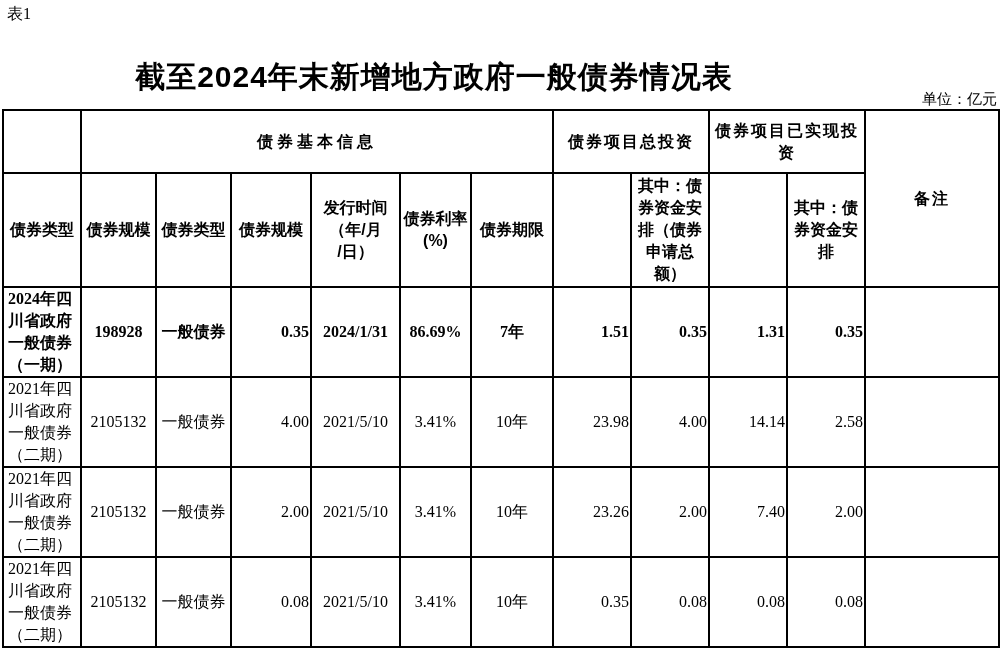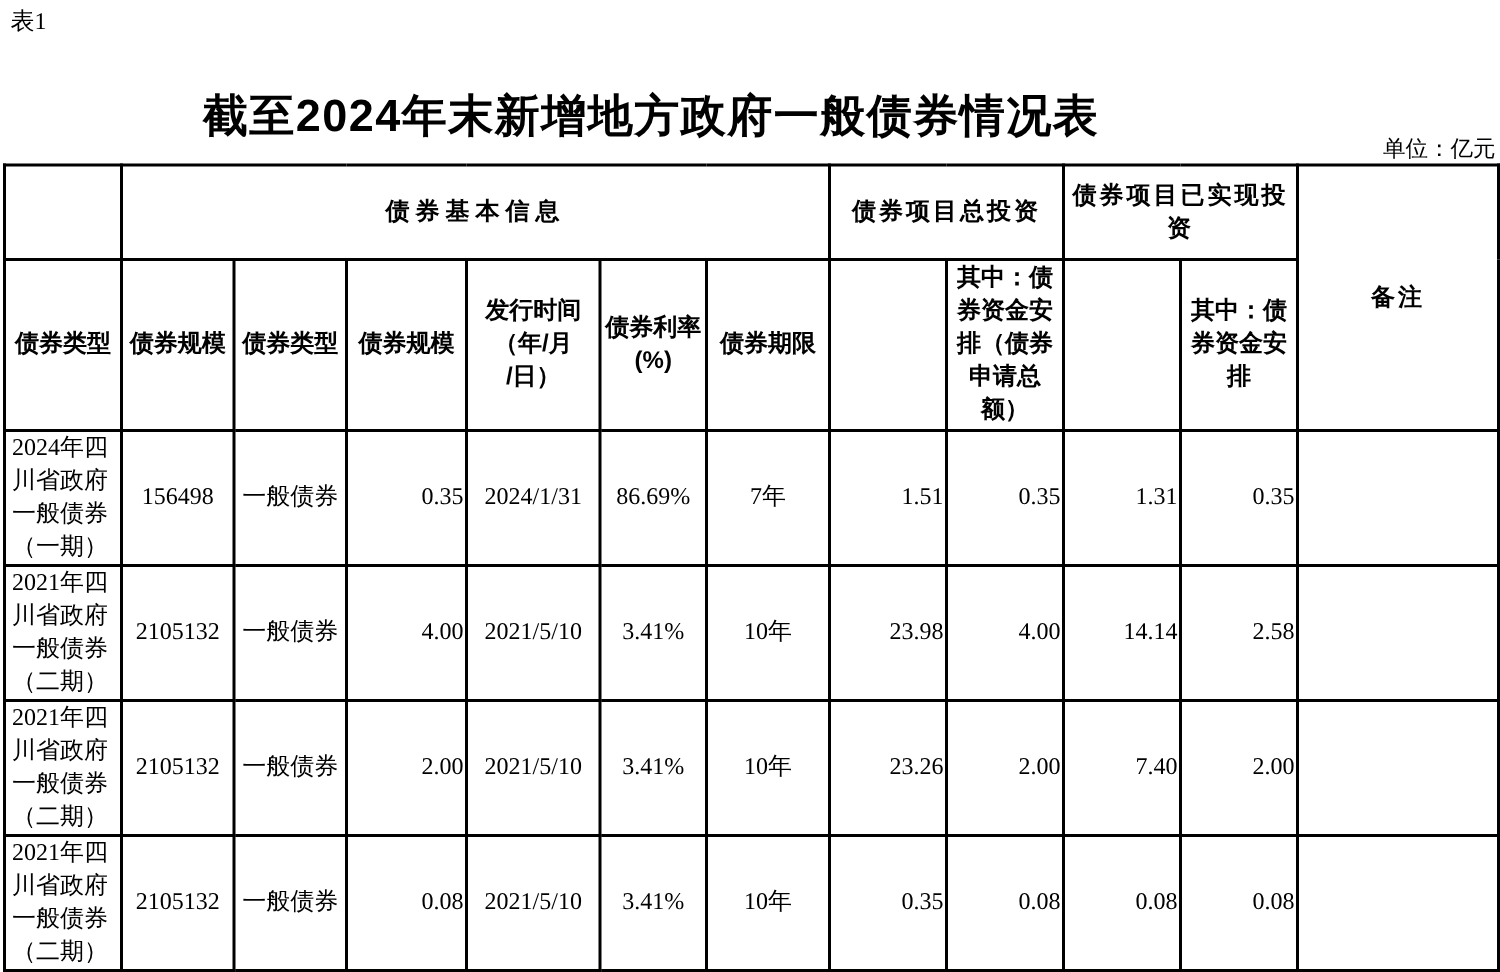--- a/index.html
+++ b/index.html
@@ -60,21 +60,21 @@
   th.grp { letter-spacing: 2px; padding: 1px 0; }
   td {
     font-size: 16px;
     line-height: 22px;
     text-align: center;
   }
   td.name-cell { text-align: left; padding-left: 4px; }
   td.num-cell  { text-align: right; padding-right: 1px; }
   tr.hrow1 { height: 63px; }
   tr.hrow2 { height: 113px; }
-  tr.drow0 { height: 68px; }
+  tr.drow0 { height: 68px; font-weight: bold; }
   tr.drow1 { height: 90px; }
   tr.drow2 { height: 90px; }
   tr.drow3 { height: 88px; }
 </style>
 </head>
 <body>
 
 <div class="table-label">表1</div>
 <div class="doc-title">截至2024年末新增地方政府一般债券情况表</div>
 <div class="unit-note">单位：亿元</div>
@@ -125,21 +125,21 @@
 券资金安
 排</th>
     </tr>
   </thead>
   <tbody>
     <tr class="drow0">
       <td class="name-cell">2024年四
 川省政府
 一般债券
 （一期）</td>
-      <td>156498</td>
+      <td>198928</td>
       <td>一般债券</td>
       <td class="num-cell">0.35</td>
       <td>2024/1/31</td>
       <td>86.69%</td>
       <td>7年</td>
       <td class="num-cell">1.51</td>
       <td class="num-cell">0.35</td>
       <td class="num-cell">1.31</td>
       <td class="num-cell">0.35</td>
       <td></td>

